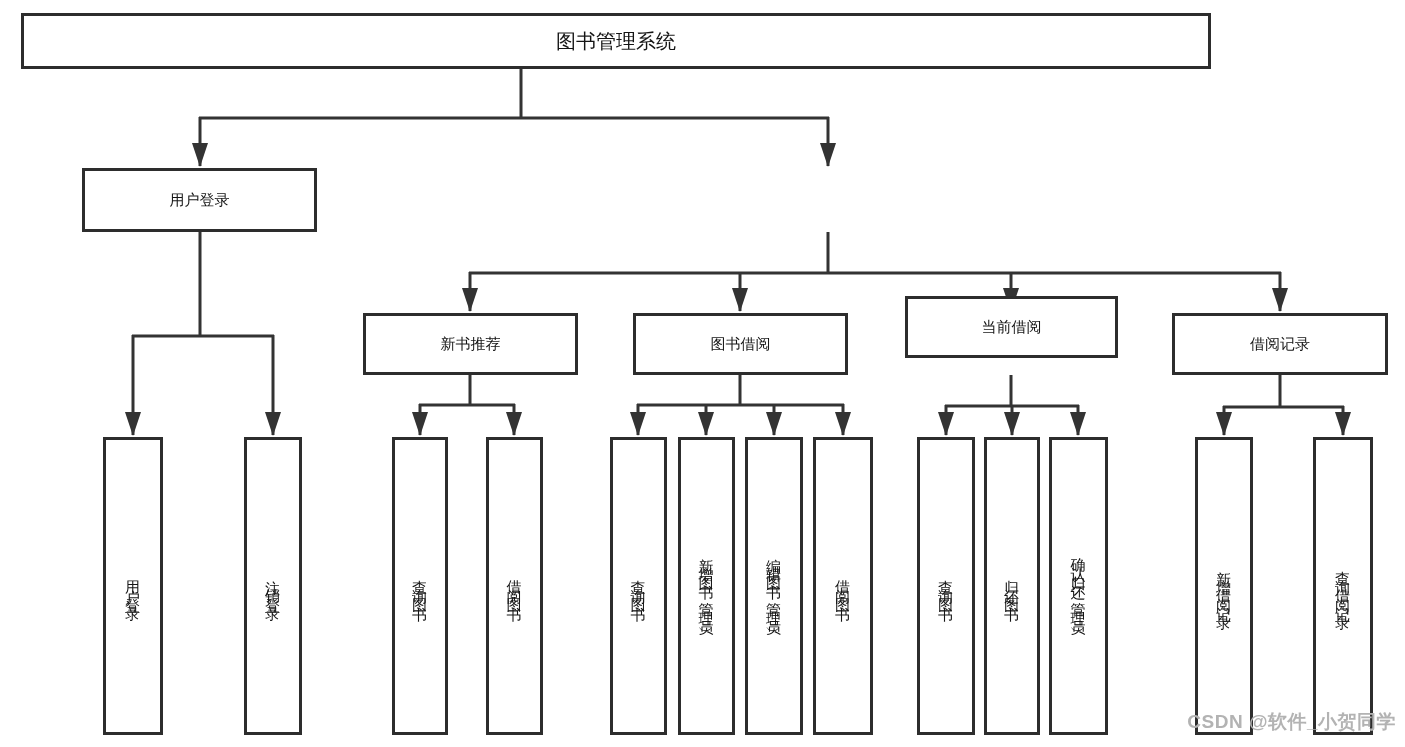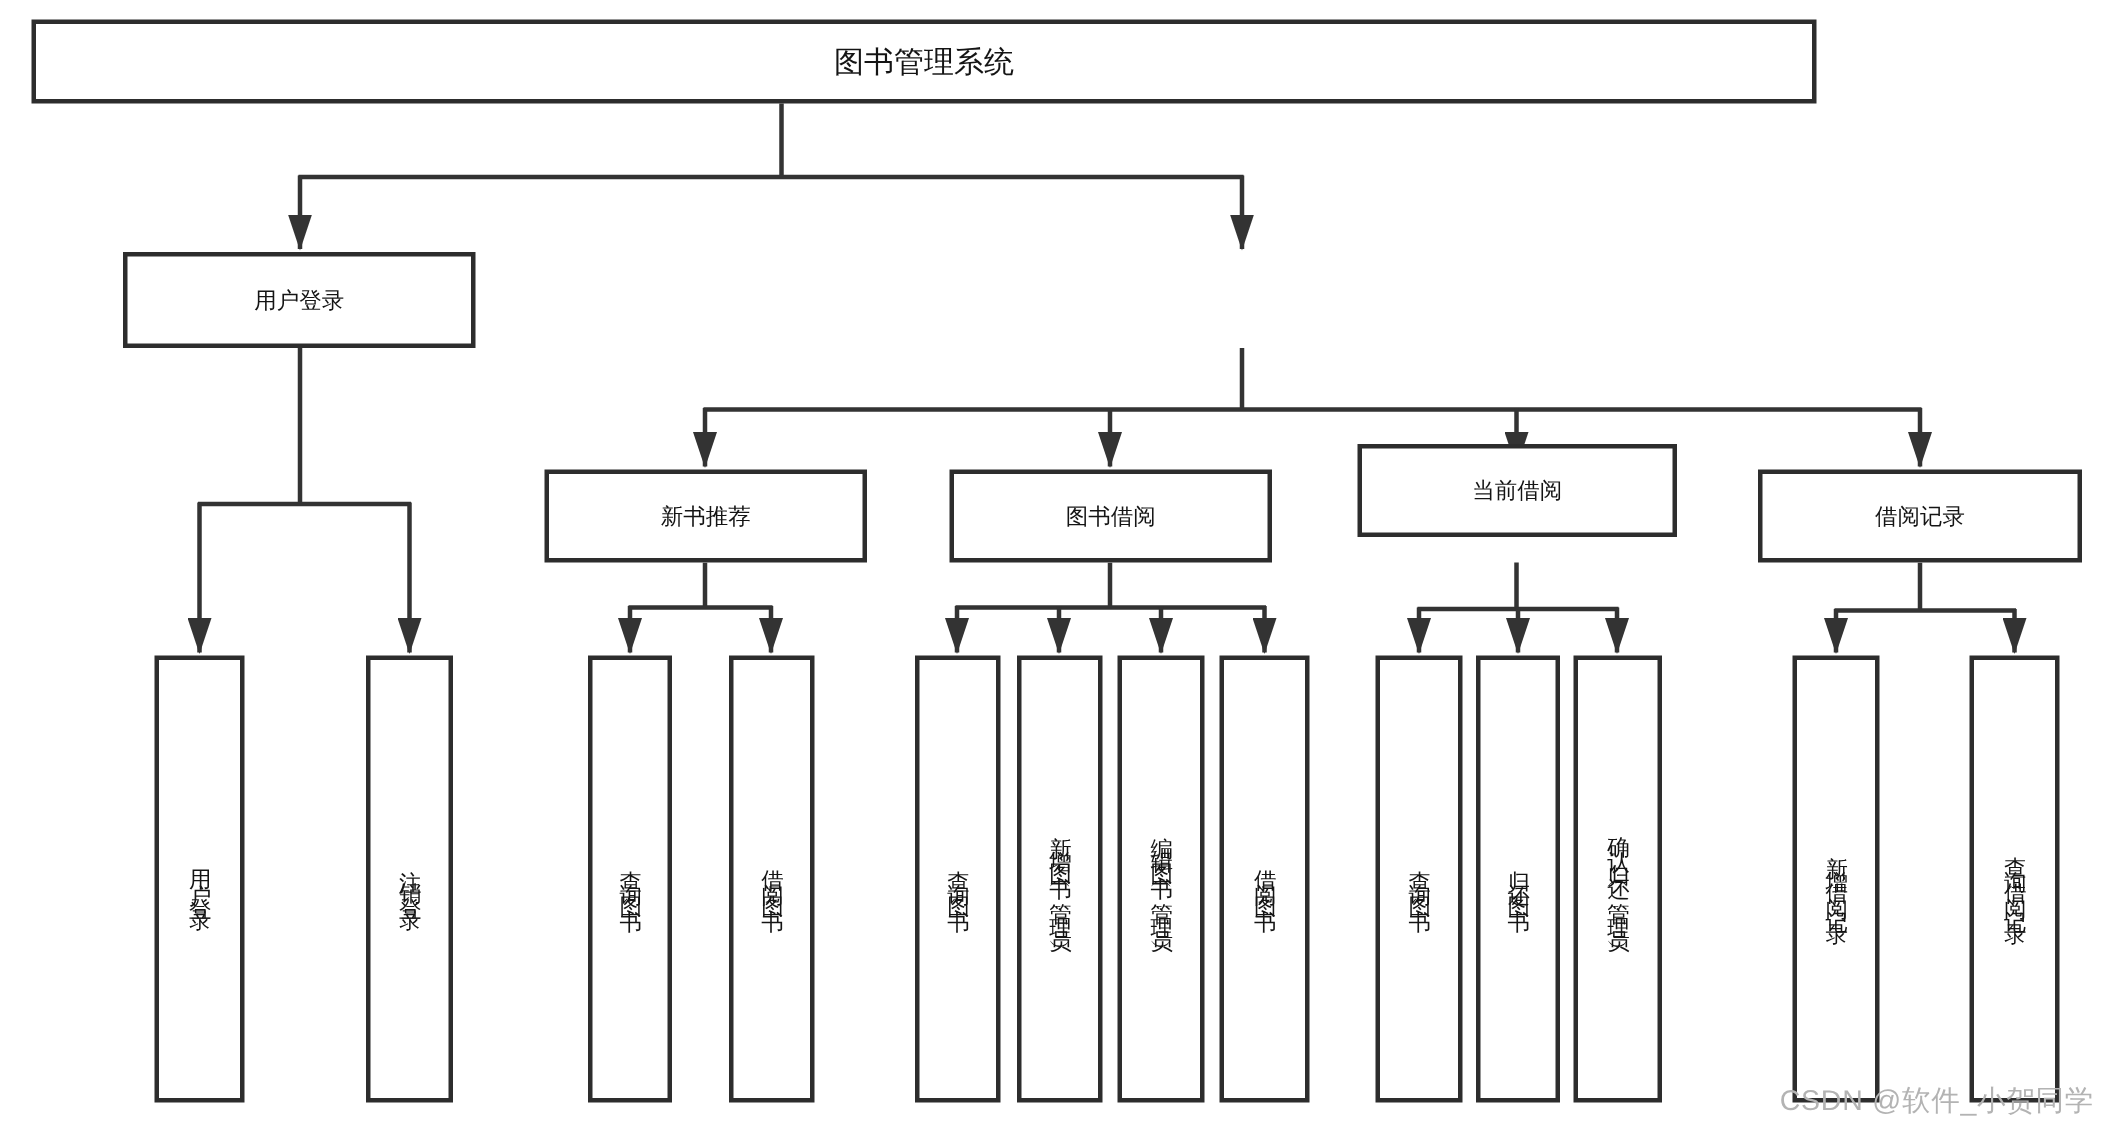--- a/index.html
+++ b/index.html
@@ -61,24 +61,25 @@
   .l-c2 { left: 745px;  width: 58px; }
   .l-c3 { left: 813px;  width: 60px; }
   .l-d0 { left: 917px;  width: 58px; }
   .l-d1 { left: 984px;  width: 56px; }
   .l-d2 { left: 1049px; width: 59px; }
   .l-e0 { left: 1195px; width: 58px; }
   .l-e1 { left: 1313px; width: 60px; }
   .watermark {
     position: absolute;
     right: 9px;
-    bottom: 0;
+    bottom: 12px;
     font-size: 19px;
     color: #b3b3b3;
     letter-spacing: 0.5px;
+    font-weight: bold;
   }
 </style>
 </head>
 <body>
 
 <div id="stage">
 
   <svg id="wires" viewBox="0 0 1405 747" xmlns="http://www.w3.org/2000/svg">
     <defs>
       <marker id="arrow" viewBox="0 0 24 16" refX="23" refY="8" markerWidth="24" markerHeight="16" markerUnits="userSpaceOnUse" orient="auto">

